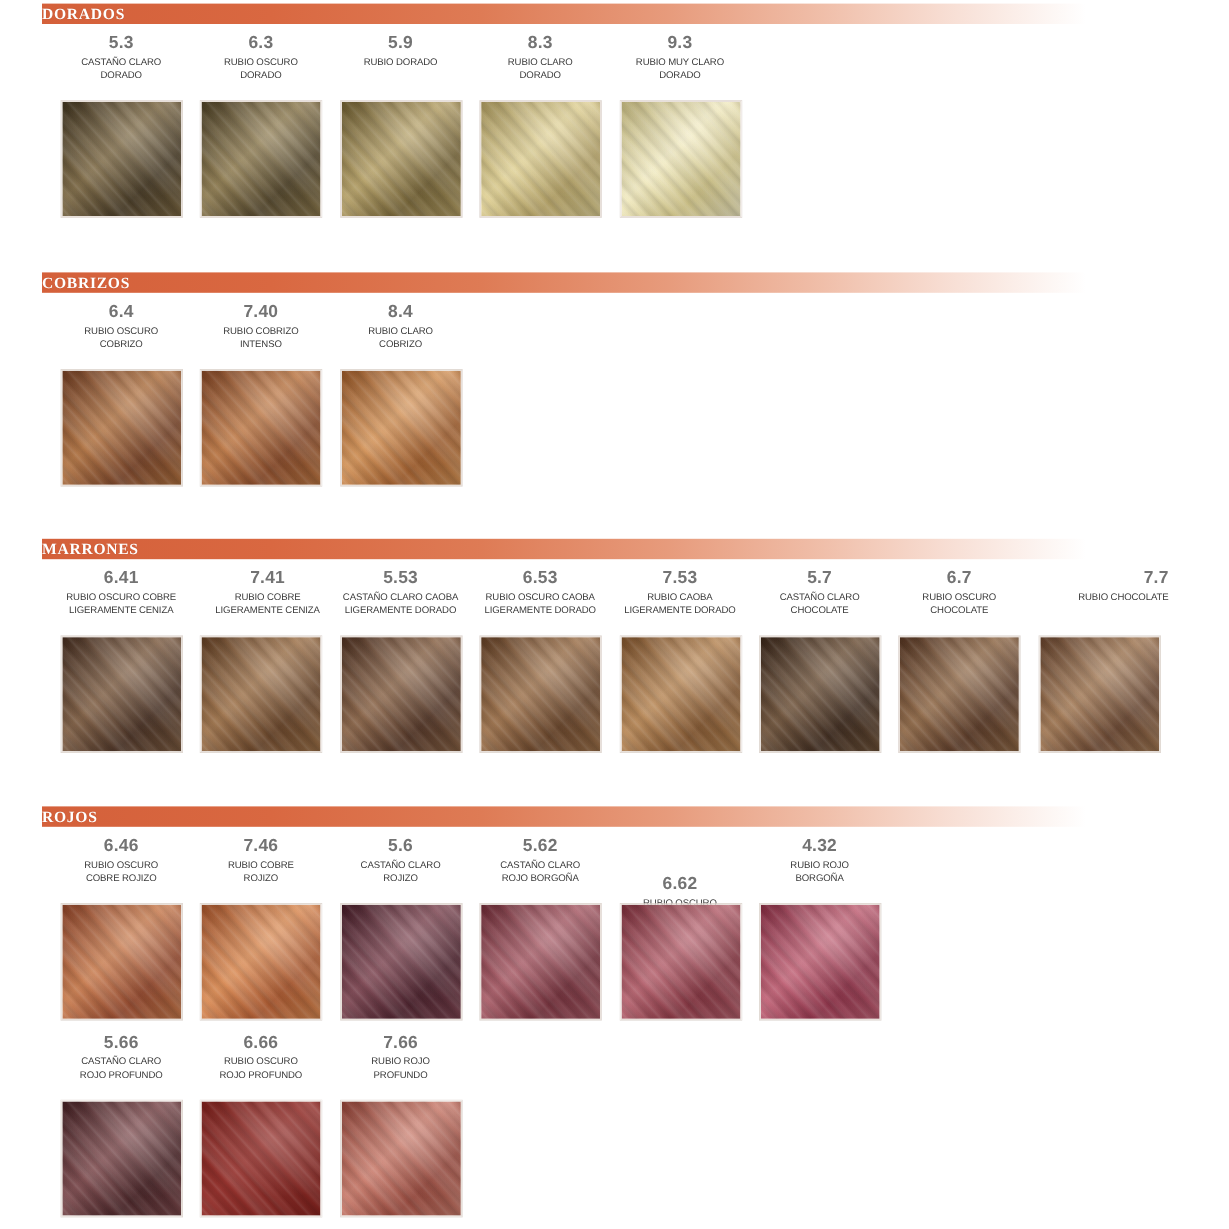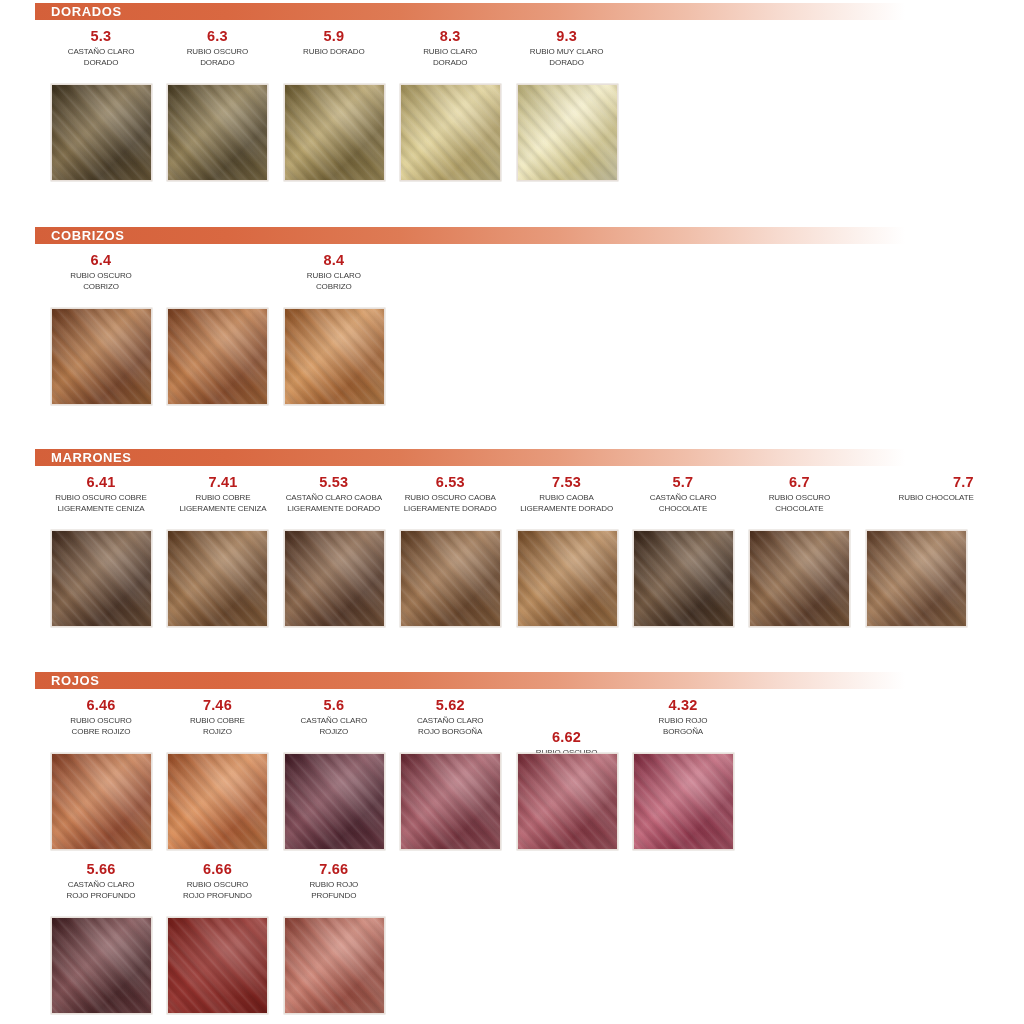--- a/index.html
+++ b/index.html
@@ -25,33 +25,32 @@
     background:linear-gradient(to right,
         #d4603a 0%, #d96841 22%, #de7b55 42%,
         #e79b7c 60%, #f0bfaa 75%, #f7dcd1 86%, #ffffff 100%);
   }
   .section-title{
     position:relative;z-index:2;
     color:#ffffff;
     font-size:13px;
     font-weight:bold;
     letter-spacing:.6px;
-    padding-left:16px;
-    font-family:Liberation Sans, sans-serif;
+    font-family:Liberation Serif, serif;
     text-shadow:0 0 1px rgba(0,0,0,.12);
   }
   .cell{
     position:absolute;
     width:116px;
     text-align:center;
   }
   .code{
     font-size:14.5px;
     font-weight:bold;
-    color:#b91c1c;
+    color:#737373;
     line-height:17px;
     letter-spacing:.2px;
   }
   .cname{
     font-size:8px;
     color:#3b3b3b;
     line-height:10.5px;
     letter-spacing:-.1px;
     margin-top:2px;
     text-transform:uppercase;
@@ -178,20 +177,25 @@
       <div class="code">6.4</div>
       <div class="cname">RUBIO OSCURO
 COBRIZO</div>
     </div>
     <div class="swatch" style="left: 51px; top: 308px;">
       <div class="base" style="background: linear-gradient(135deg, rgb(125, 68, 38) 0%, rgb(176, 113, 63) 42%, rgb(125, 68, 38) 72%, rgb(176, 113, 63) 100%);"></div>
       <div class="strands"></div>
       <div class="strands2"></div>
       <div class="sheen"></div>
     </div>
+    <div class="cell" style="left: 159.4px; top: 252px;">
+      <div class="code">7.40</div>
+      <div class="cname">RUBIO COBRIZO
+INTENSO</div>
+    </div>
     <div class="swatch" style="left: 167.4px; top: 308px;">
       <div class="base" style="background: linear-gradient(135deg, rgb(142, 75, 39) 0%, rgb(189, 119, 67) 42%, rgb(142, 75, 39) 72%, rgb(189, 119, 67) 100%);"></div>
       <div class="strands"></div>
       <div class="strands2"></div>
       <div class="sheen"></div>
     </div>
     <div class="cell" style="left: 275.8px; top: 252px;">
       <div class="code">8.4</div>
       <div class="cname">RUBIO CLARO
 COBRIZO</div>

